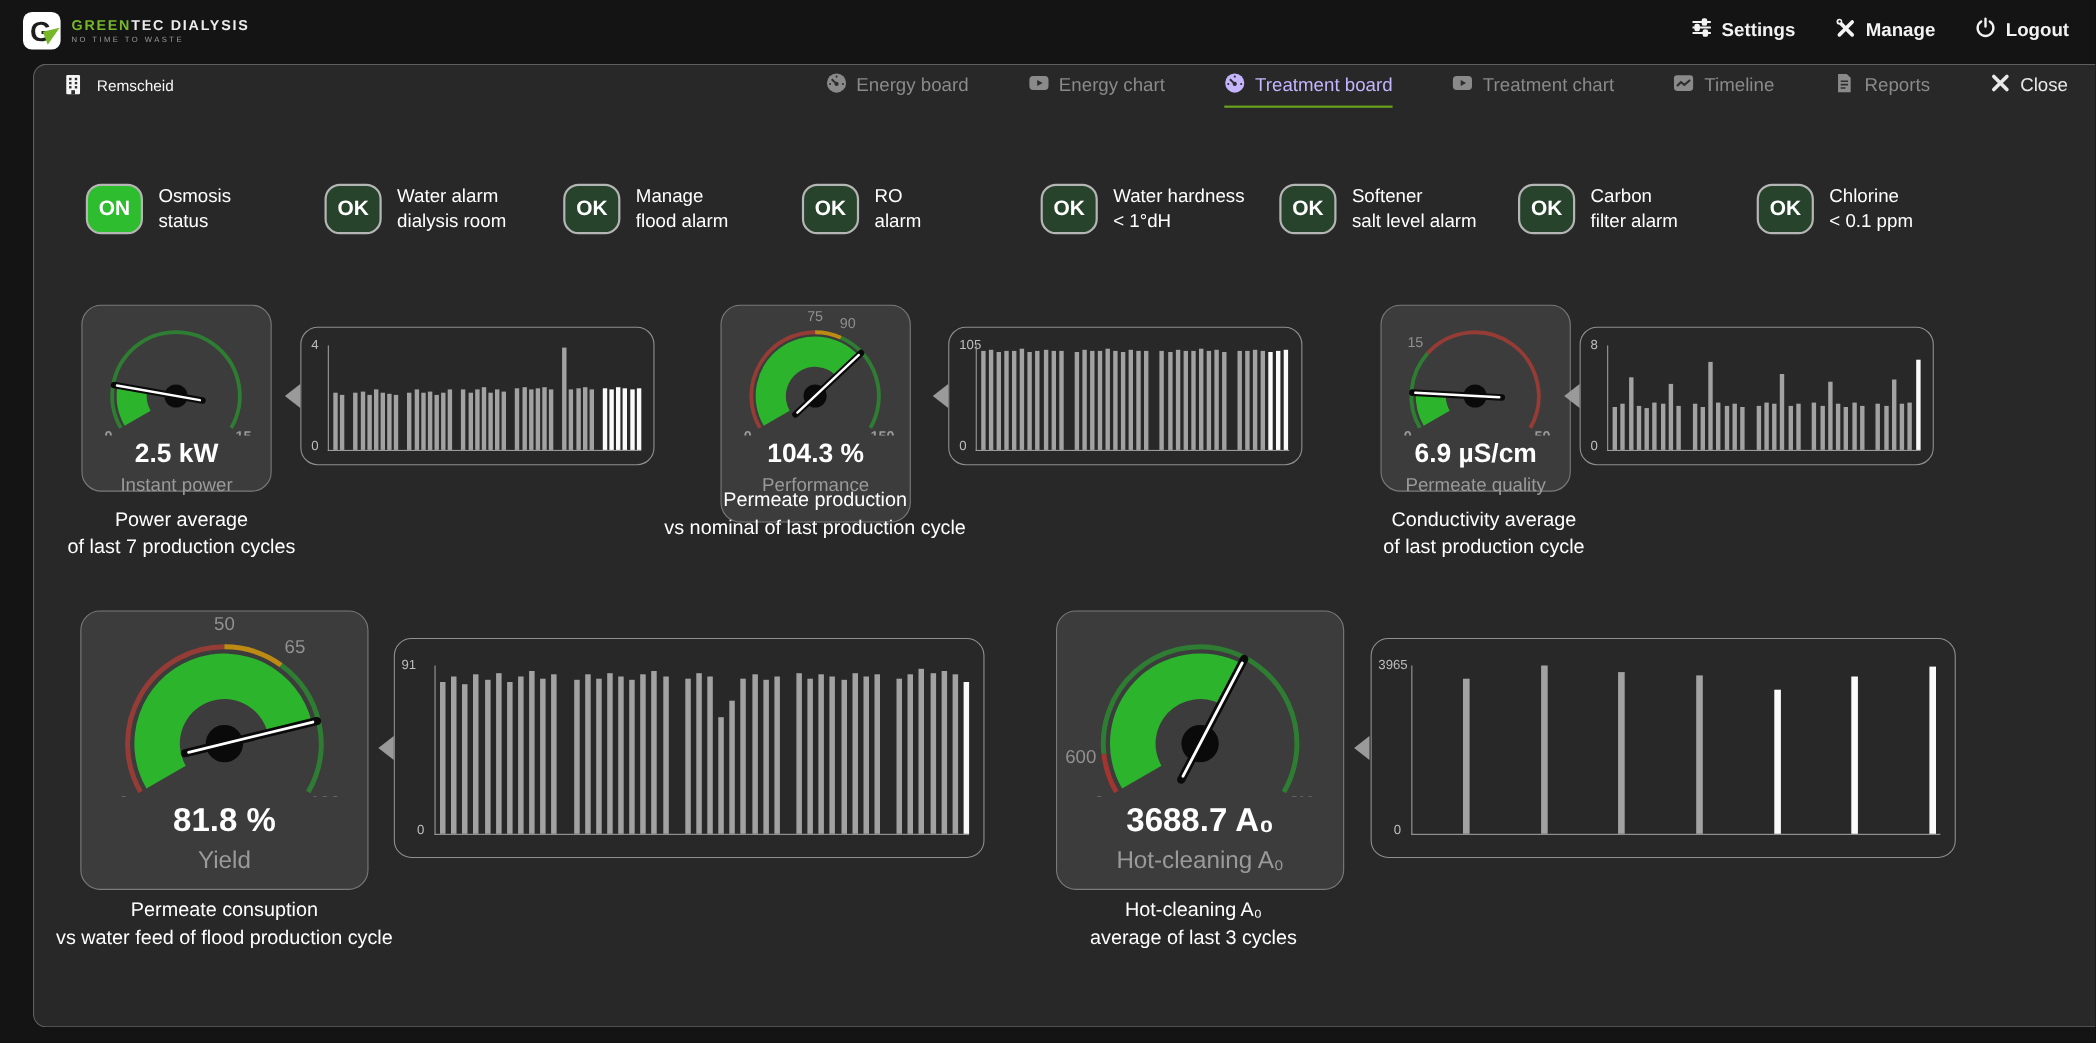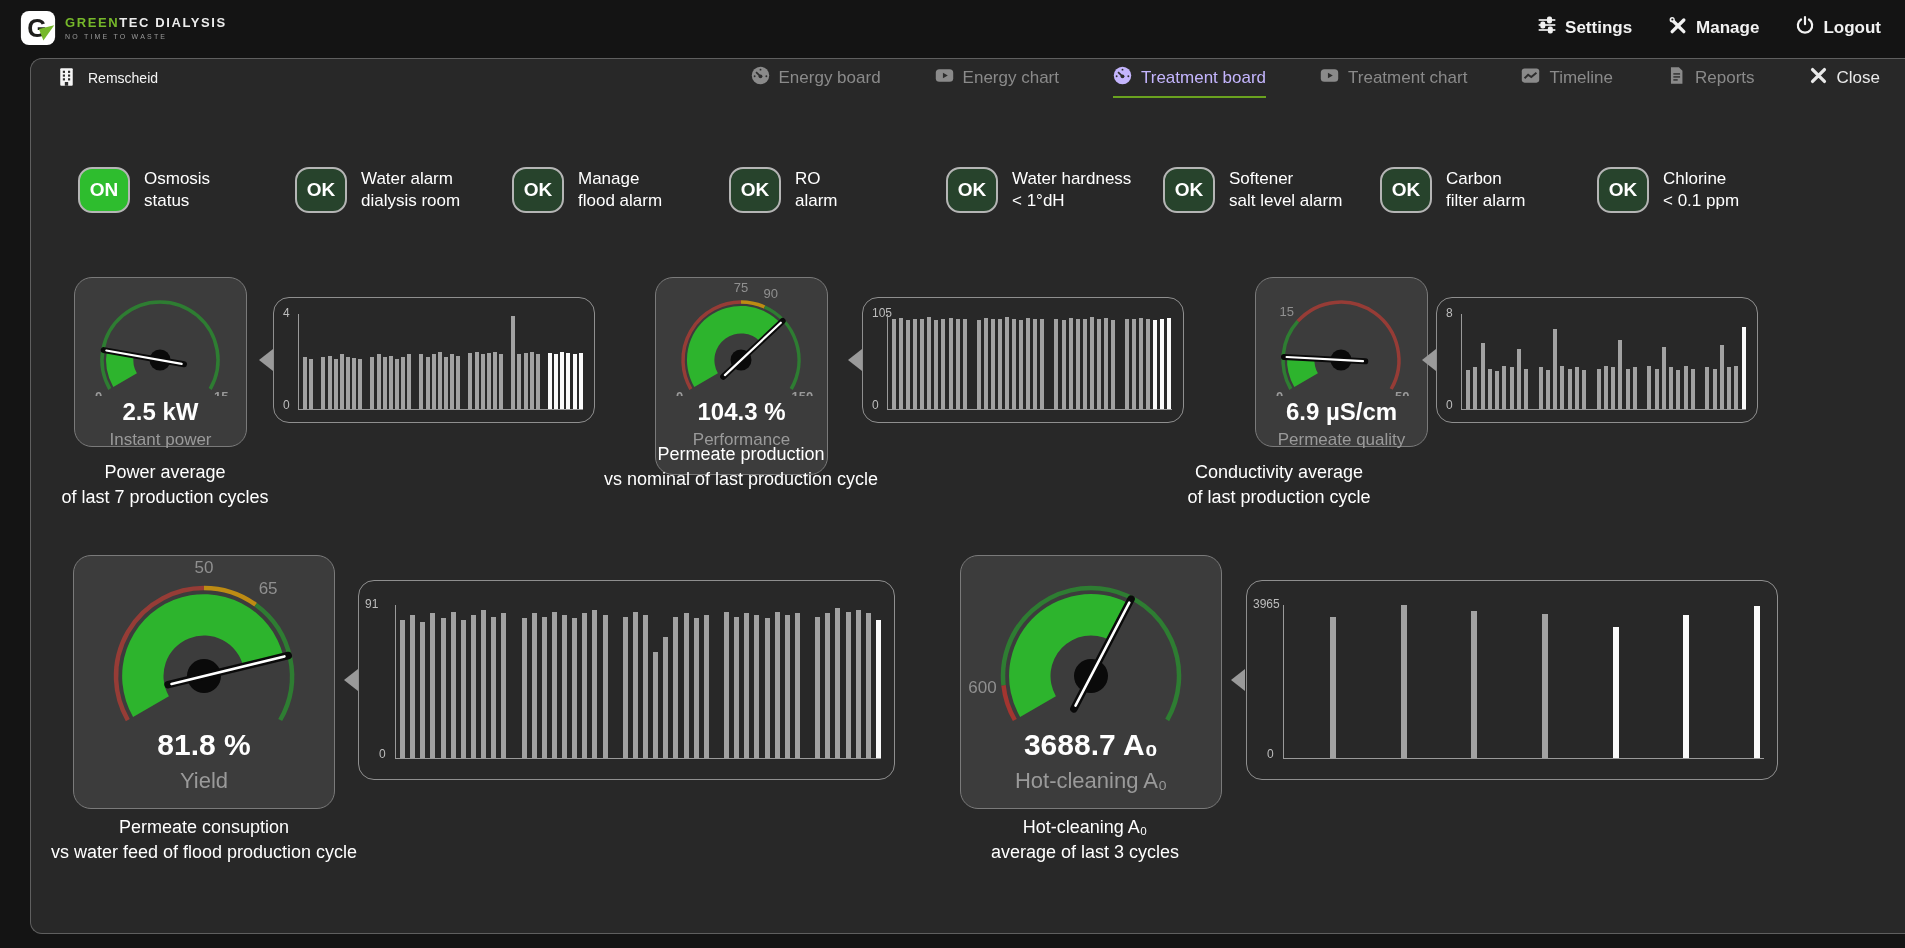--- a/index.html
+++ b/index.html
@@ -459,21 +459,21 @@
         <div class="bar" style="width: 4px; height: 42.5%;"></div>
         <div class="bar gap" style="width: 4px; height: 50%;"></div>
         <div class="bar" style="width: 4px; height: 43.8%;"></div>
         <div class="bar" style="width: 4px; height: 42.5%;"></div>
         <div class="bar" style="width: 4px; height: 67.5%;"></div>
         <div class="bar" style="width: 4px; height: 43.8%;"></div>
         <div class="bar" style="width: 4px; height: 45%;"></div>
         <div class="bar white" style="width: 4px; height: 86.3%;"></div>
       </div>
   </div>
-  <div class="caption" style="left:1099px;top:460px;width:360px">
+  <div class="caption" style="left:1169px;top:460px;width:360px">
     <div>Conductivity average</div>
       <div>of last production cycle</div>
   </div>
 
   <div class="gauge-card big" style="left:73px;top:555px;width:262px;height:254px">
     <div class="gsvg"><svg width="262" height="168" viewBox="0 0 262 168">
           <path d="M 54.8 164.0 A 88 88 0 0 1 131.0 32.0" fill="none" stroke="#963c36" stroke-width="4.5"></path>
           <path d="M 131.0 32.0 A 88 88 0 0 1 182.7 48.8" fill="none" stroke="#bd8b13" stroke-width="4.5"></path>
           <path d="M 182.7 48.8 A 88 88 0 0 1 207.2 164.0" fill="none" stroke="#2e7d32" stroke-width="4.5"></path>
           <path d="M 60.1 160.9 A 81.84 81.84 0 1 1 210.5 100.6 L 170.3 110.4 A 40.480000000000004 40.480000000000004 0 1 0 95.9 140.2 Z" fill="#2db42d"></path>

